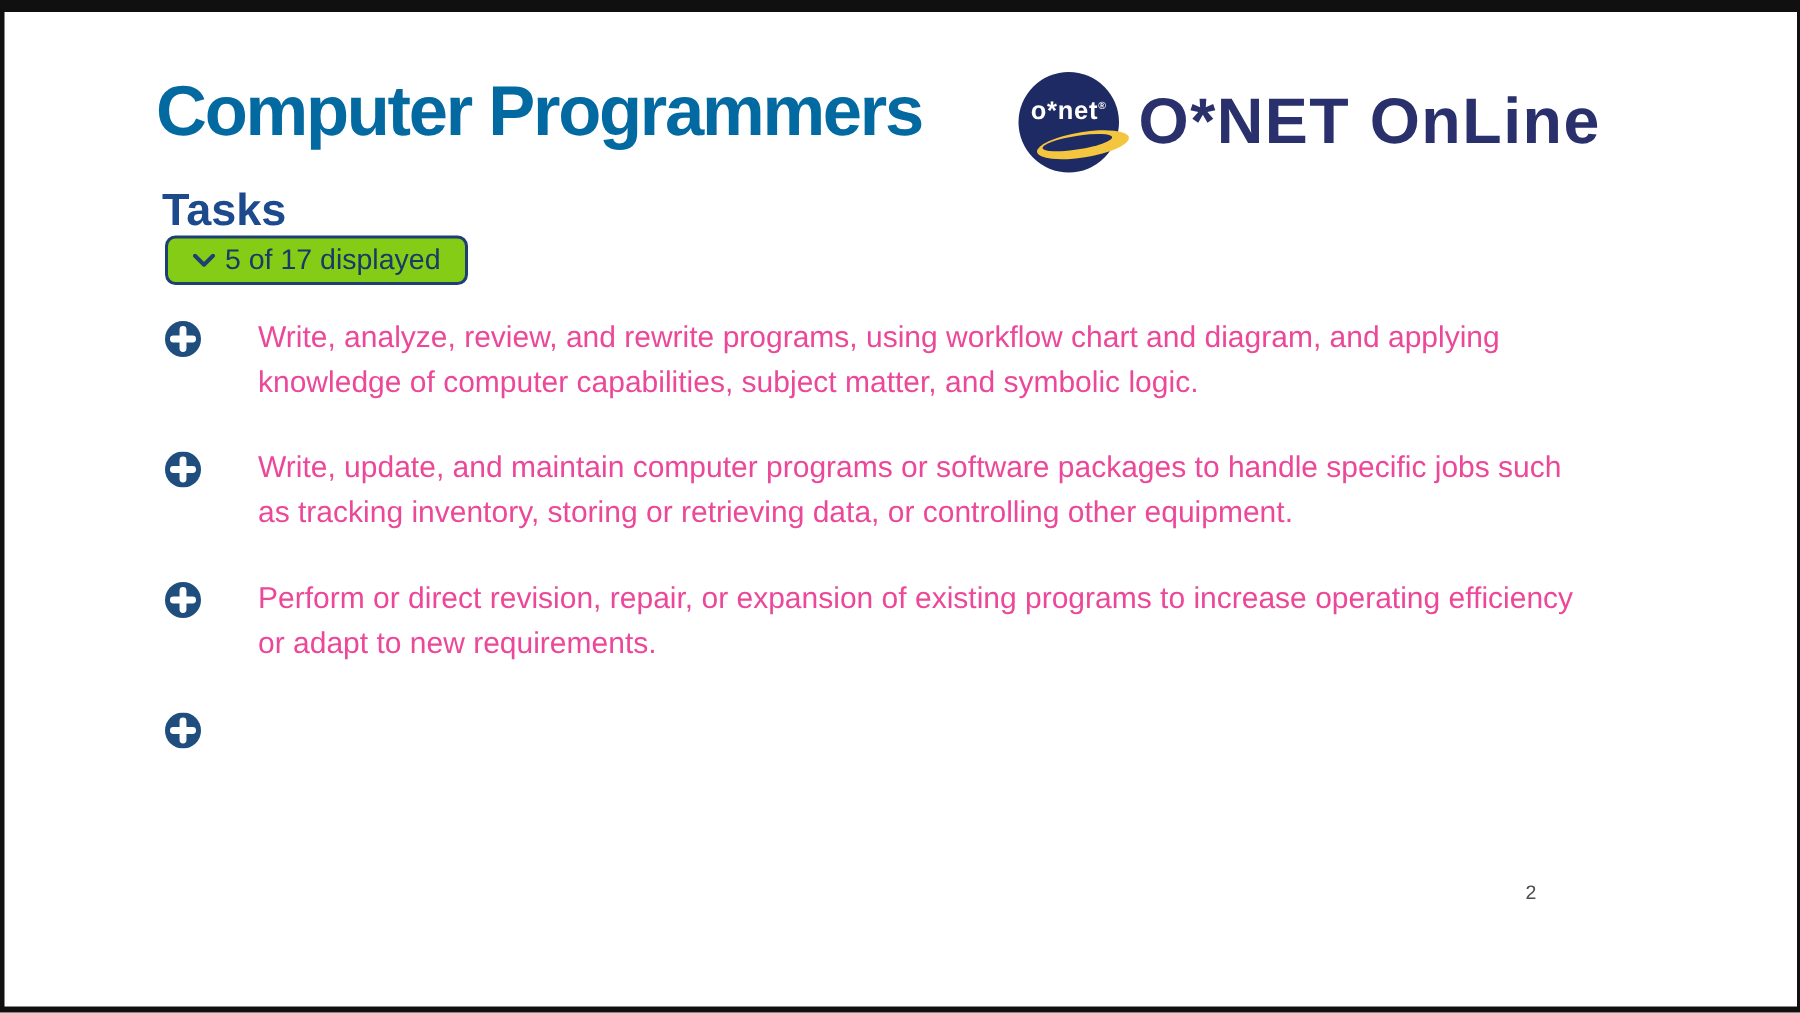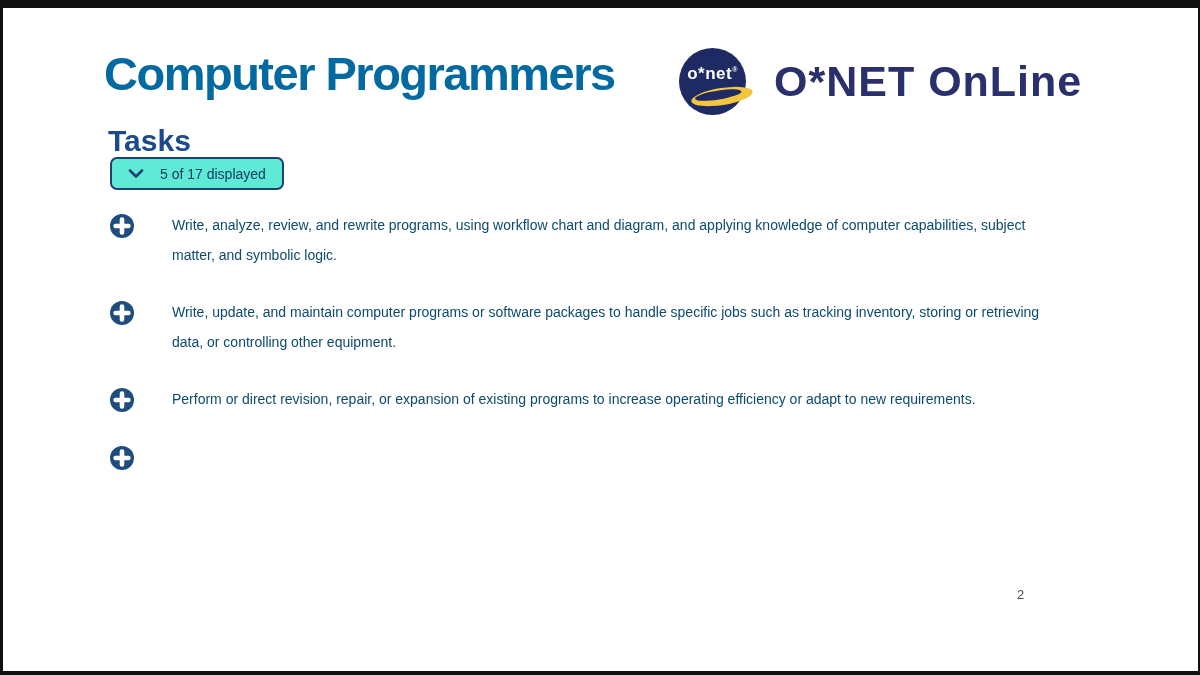--- a/index.html
+++ b/index.html
@@ -26,27 +26,27 @@
   }
   .section-title{
     position:absolute;left:105px;top:116px;
     font-size:30px;font-weight:700;
     color:#1c4a8c;
     margin:0;
   }
   .filter-button{
     position:absolute;left:107px;top:149px;
     height:33px;
-    display:flex;align-items:center;gap:16px;
+    display:flex;align-items:center;gap:6px;
     padding:0 16px;
-    background:#5eead4;
+    background:#84cc16;
     border:2px solid #1d3f72;
     border-radius:7px;
     color:#173a66;
-    font-size:14px;
+    font-size:19px;
     font-family:"Liberation Sans", sans-serif;
     cursor:pointer;
   }
   .chevron{flex:0 0 auto;display:block;}
   
   .logo{
     position:absolute;left:676px;top:40px;
     display:flex;align-items:center;
   }
   .logo-badge{
@@ -74,21 +74,21 @@
     transform:rotate(-9deg);
     z-index:1;
   }
   .badge-swoosh .swoosh-inner{
     position:absolute;left:4px;top:2px;
     width:47px;height:9px;
     background:#1e2a63;
     border-radius:50%;
   }
   .logo-wordmark{
-    margin-left:28px;
+    margin-left:13px;
     font-size:43px;font-weight:700;
     letter-spacing:1px;
     color:#29306b;
     white-space:nowrap;
   }
   
   .task-list{
     position:absolute;left:107px;top:203px;
     width:1000px;
     list-style:none;margin:0;padding:0;
@@ -101,23 +101,23 @@
   .plus-icon{
     flex:0 0 auto;
     width:24px;height:24px;
     margin-top:3px;
     display:block;
     cursor:pointer;
   }
   .task-text{
     margin-left:38px;
     width:892px;
-    font-size:14px;
+    font-size:20px;
     line-height:29.5px;
-    color:#0c4a6e;
+    color:#ec4899;
   }
   
   .page-number{
     position:absolute;left:1014px;top:579px;
     font-size:13px;
     color:#4d4d4d;
   }
 </style>
 </head>
 <body>

